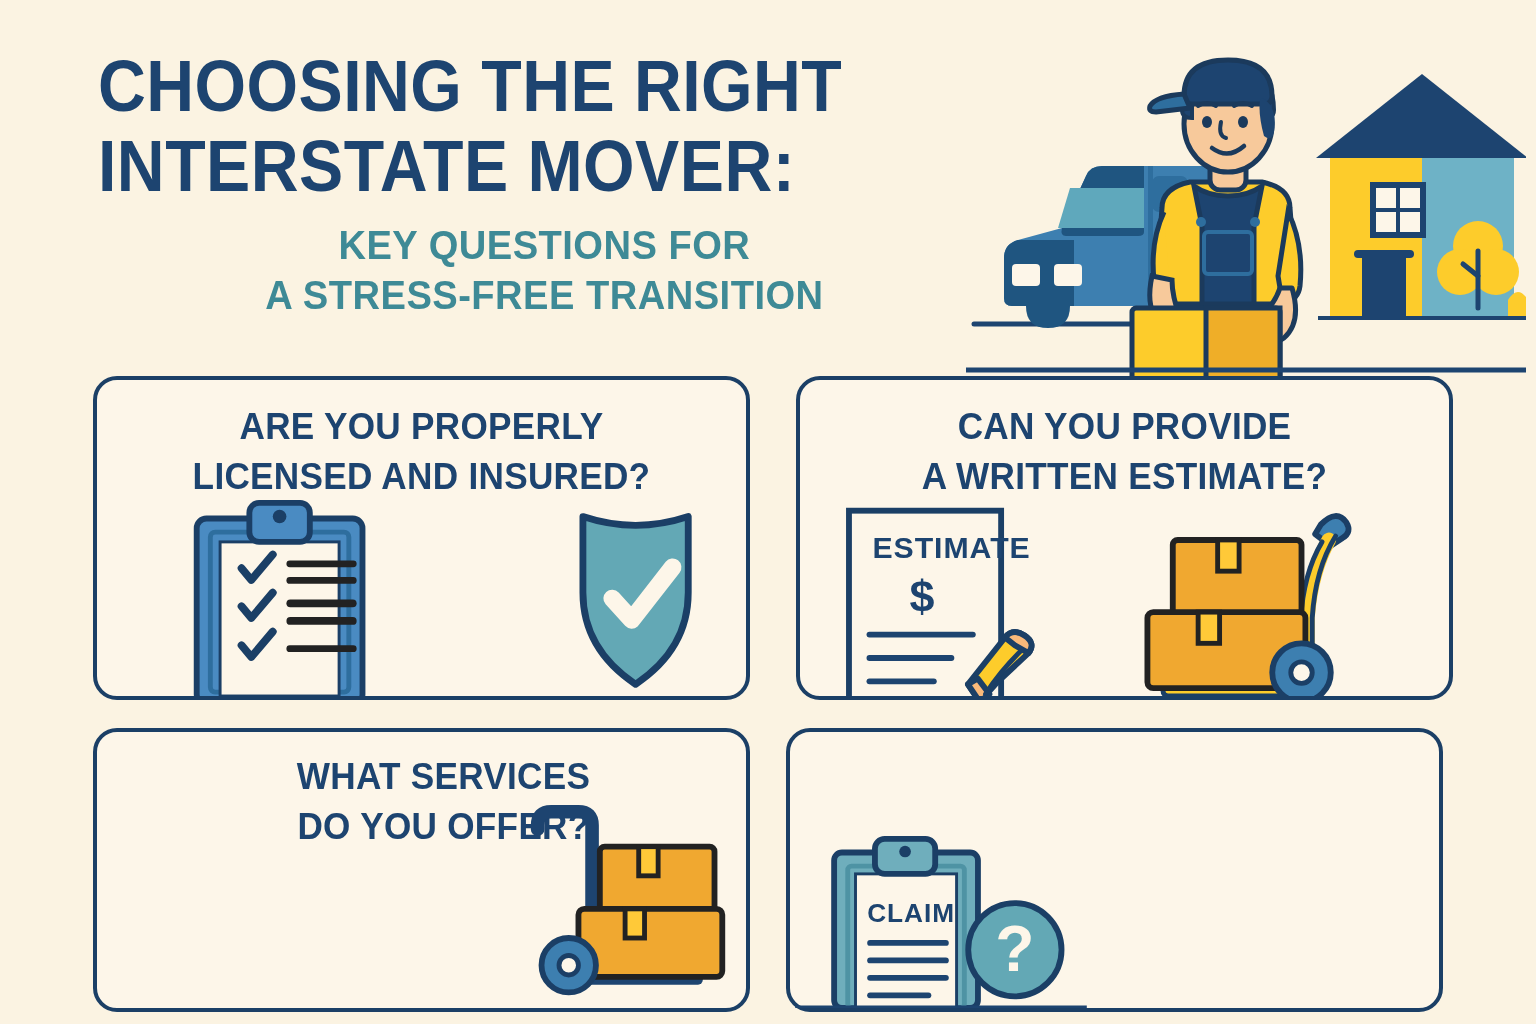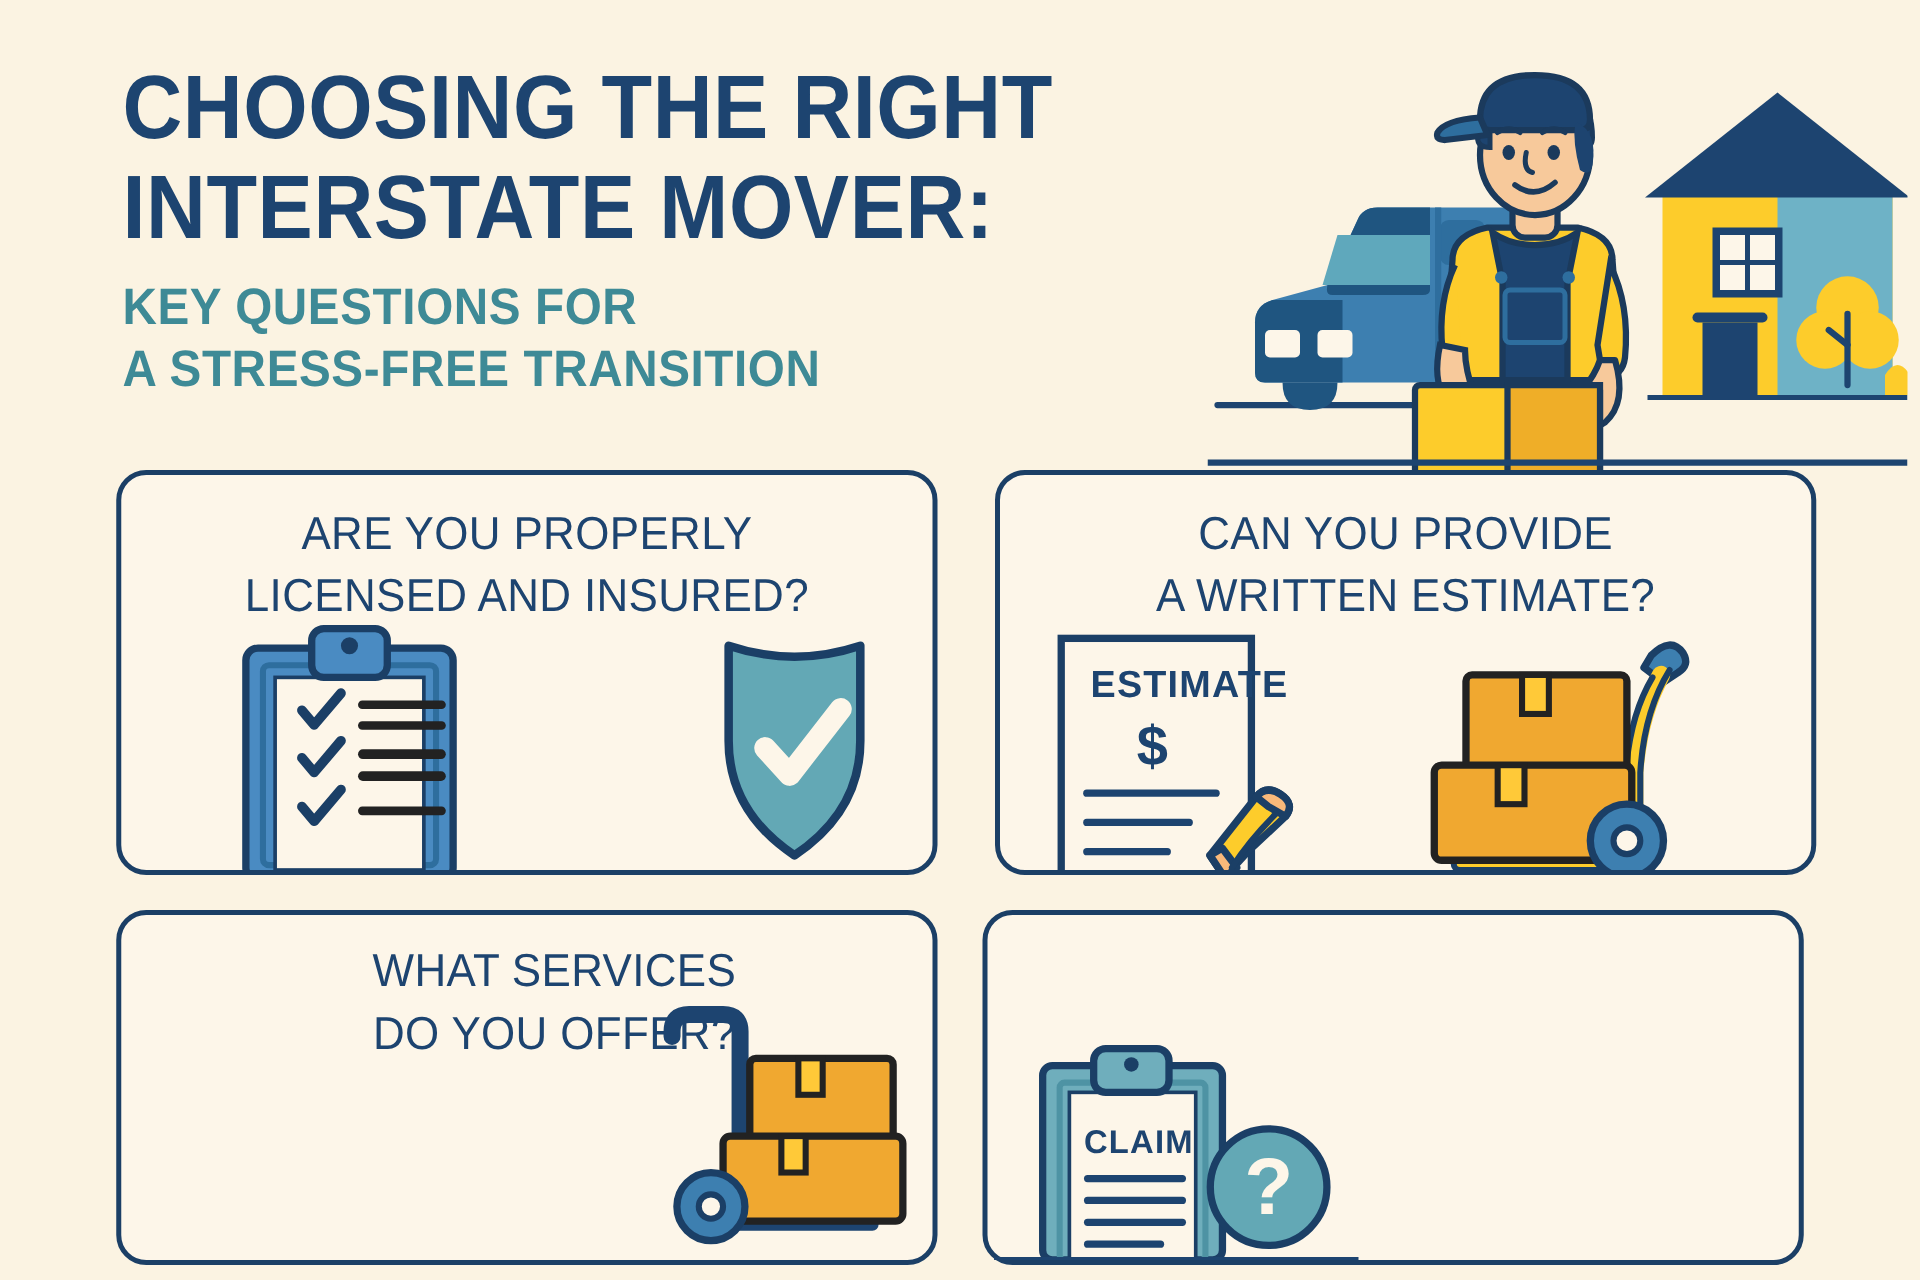--- a/index.html
+++ b/index.html
@@ -41,21 +41,21 @@
     display:block;
     color:#3E8A96;
     font-weight:bold;
     font-size:41px;
     line-height:50px;
     letter-spacing:0.5px;
     transform:scaleX(0.93);
     transform-origin:left center;
     white-space:nowrap;
   }
-  #subtitle-block{ margin-top:14px; }
+  #subtitle-block{ margin-top:14px;text-align:center; }
 
   #hero-art{
     position:absolute;
     right:10px; top:36px;
     width:560px; height:340px;
   }
 
   
   #cards{
     position:absolute;
@@ -71,21 +71,21 @@
   #card-1{ left:93px;  top:4px;   width:657px; height:324px; }
   #card-2{ left:786px; top:4px;   width:657px; height:324px;margin-left:10px; }
   #card-3{ left:93px;  top:356px; width:657px; height:284px; }
   #card-4{ left:786px; top:356px; width:657px; height:284px; }
 
   .card-title{
     position:absolute;
     left:0; right:0;
     text-align:center;
     color:#1D4470;
-    font-weight:normal;
+    font-weight:bold;
     font-size:37px;
     line-height:50px;
     letter-spacing:0.3px;
   }
   .card-title .tl{ display:block; transform:scaleX(0.95); }
   #card-1 .card-title, #card-2 .card-title { top:22px; }
   #card-3 .card-title, #card-4 .card-title { top:20px;padding-left:44px; }
 
   .card-art{
     position:absolute;

